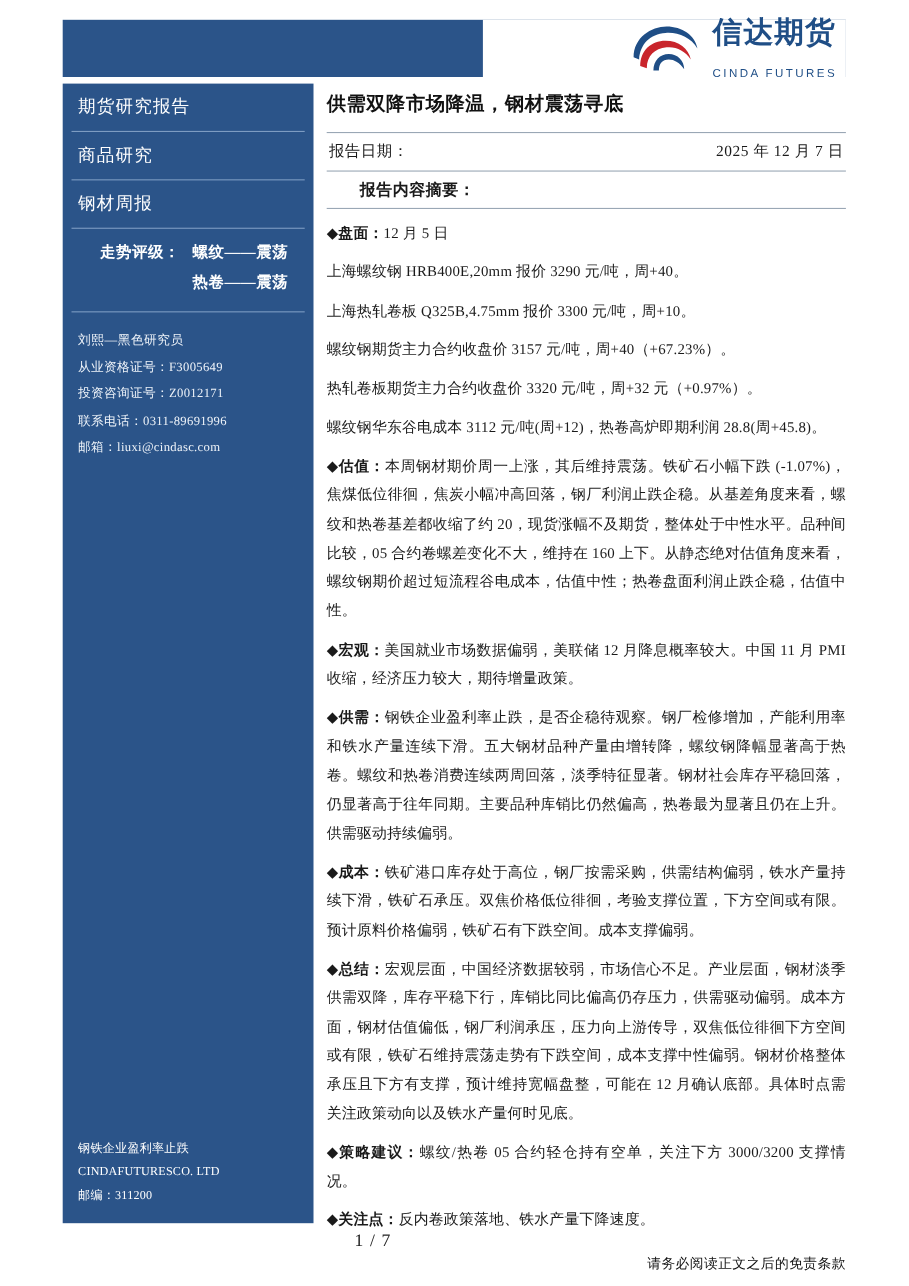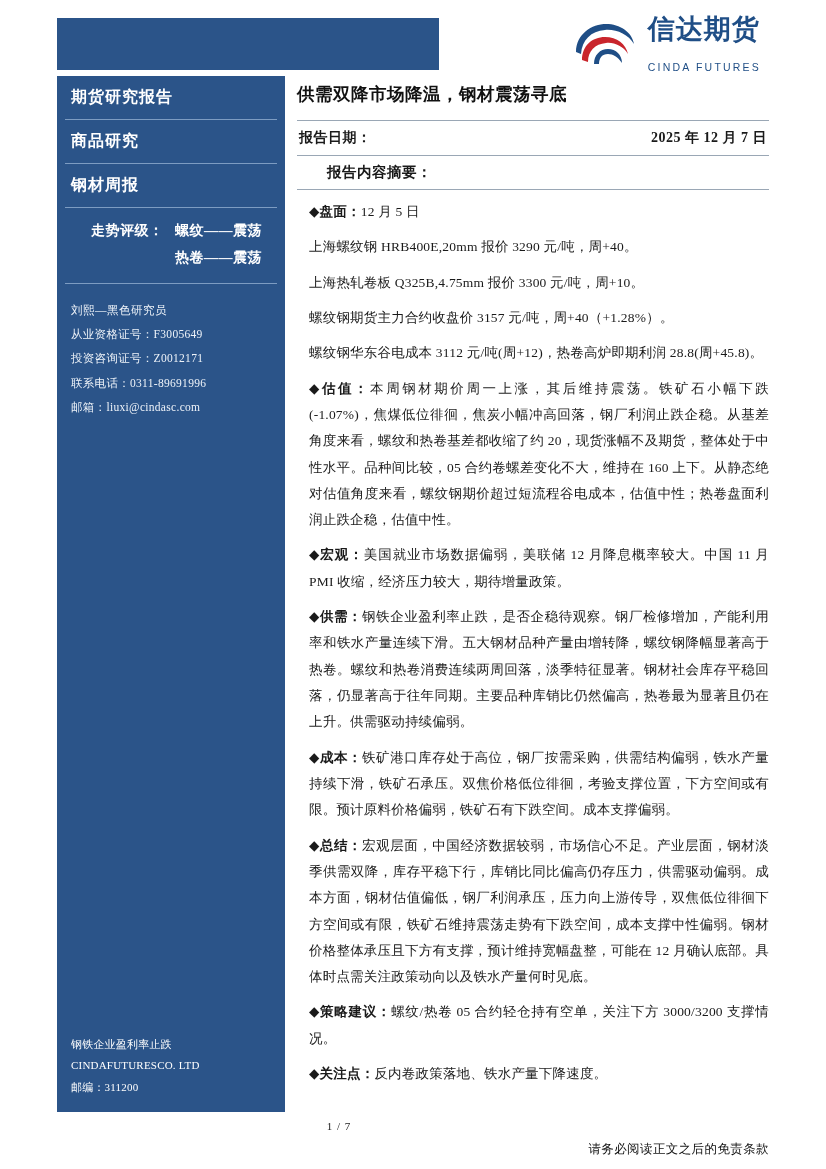--- a/index.html
+++ b/index.html
@@ -80,21 +80,21 @@
     height: 1036px;
     background: #2b5489;
     color: #ffffff;
     box-sizing: border-box;
   }
   .sb-item {
     position: relative;
     padding: 11px 14px 11px 14px;
     font-family: "Liberation Serif", serif;
     font-size: 16px;
-    font-weight: bold;
+    font-weight: normal;
     letter-spacing: 1px;
   }
   .sb-sep {
     height: 1px;
     background: #7d9cc2;
     margin: 0 8px;
   }
   .rating-block {
     padding: 10px 12px 12px 14px;
     font-size: 14px;
@@ -159,51 +159,50 @@
     background: #9aa7b5;
     margin: 0;
   }
   .date-row {
     display: flex;
     justify-content: space-between;
     align-items: baseline;
     font-size: 14px;
     padding: 8px 2px 8px 2px;
     letter-spacing: 0.5px;
-    font-weight: bold;
   }
   .summary-head {
     font-size: 14.5px;
     font-weight: bold;
     padding: 7px 2px 7px 2px;
     letter-spacing: 0.5px;
     margin-left: 28px;
   }
   .para {
     font-size: 13.5px;
     line-height: 1.95;
-    margin: 9px 0 0 12px;
+    margin: 9px 0 0 0;
     text-align: justify;
     letter-spacing: 0.2px;
   }
   .para .bullet {
     font-weight: bold;
   }
   .para .lead {
     font-weight: bold;
   }
 
   
   .page-num {
     position: absolute;
     left: 0;
     top: 1120px;
     width: 678px;
     text-align: center;
-    font-size: 11px;
+    font-size: 16px;
     color: #222;
     letter-spacing: 1px;
   }
   .disclaimer {
     position: absolute;
     right: 57px;
     top: 1141px;
     font-size: 12.5px;
     color: #111;
     letter-spacing: 0.4px;
@@ -279,21 +278,22 @@
       <span>2025 年 12 月 7 日</span>
     </div>
     <div class="rule"></div>
     <div class="summary-head">报告内容摘要：</div>
     <div class="rule"></div>
 
     <div>
       <p class="para"><span class="bullet">◆</span><span class="lead">盘面：</span><span>12 月 5 日</span></p>
       <p class="para"><span class="bullet"></span><span class="lead"></span><span>上海螺纹钢 HRB400E,20mm 报价 3290 元/吨，周+40。</span></p>
       <p class="para"><span class="bullet"></span><span class="lead"></span><span>上海热轧卷板 Q325B,4.75mm 报价 3300 元/吨，周+10。</span></p>
-      <p class="para"><span class="bullet"></span><span class="lead"></span><span>螺纹钢期货主力合约收盘价 3157 元/吨，周+40（+1.28%）。</span></p>
+      <p class="para"><span class="bullet"></span><span class="lead"></span><span>螺纹钢期货主力合约收盘价 3157 元/吨，周+40（+67.23%）。</span></p>
+      <p class="para"><span class="bullet"></span><span class="lead"></span><span>热轧卷板期货主力合约收盘价 3320 元/吨，周+32 元（+0.97%）。</span></p>
       <p class="para"><span class="bullet"></span><span class="lead"></span><span>螺纹钢华东谷电成本 3112 元/吨(周+12)，热卷高炉即期利润 28.8(周+45.8)。</span></p>
       <p class="para"><span class="bullet">◆</span><span class="lead">估值：</span><span>本周钢材期价周一上涨，其后维持震荡。铁矿石小幅下跌 (-1.07%)，焦煤低位徘徊，焦炭小幅冲高回落，钢厂利润止跌企稳。从基差角度来看，螺纹和热卷基差都收缩了约 20，现货涨幅不及期货，整体处于中性水平。品种间比较，05 合约卷螺差变化不大，维持在 160 上下。从静态绝对估值角度来看，螺纹钢期价超过短流程谷电成本，估值中性；热卷盘面利润止跌企稳，估值中性。</span></p>
       <p class="para"><span class="bullet">◆</span><span class="lead">宏观：</span><span>美国就业市场数据偏弱，美联储 12 月降息概率较大。中国 11 月 PMI 收缩，经济压力较大，期待增量政策。</span></p>
       <p class="para"><span class="bullet">◆</span><span class="lead">供需：</span><span>钢铁企业盈利率止跌，是否企稳待观察。钢厂检修增加，产能利用率和铁水产量连续下滑。五大钢材品种产量由增转降，螺纹钢降幅显著高于热卷。螺纹和热卷消费连续两周回落，淡季特征显著。钢材社会库存平稳回落，仍显著高于往年同期。主要品种库销比仍然偏高，热卷最为显著且仍在上升。供需驱动持续偏弱。</span></p>
       <p class="para"><span class="bullet">◆</span><span class="lead">成本：</span><span>铁矿港口库存处于高位，钢厂按需采购，供需结构偏弱，铁水产量持续下滑，铁矿石承压。双焦价格低位徘徊，考验支撑位置，下方空间或有限。预计原料价格偏弱，铁矿石有下跌空间。成本支撑偏弱。</span></p>
       <p class="para"><span class="bullet">◆</span><span class="lead">总结：</span><span>宏观层面，中国经济数据较弱，市场信心不足。产业层面，钢材淡季供需双降，库存平稳下行，库销比同比偏高仍存压力，供需驱动偏弱。成本方面，钢材估值偏低，钢厂利润承压，压力向上游传导，双焦低位徘徊下方空间或有限，铁矿石维持震荡走势有下跌空间，成本支撑中性偏弱。钢材价格整体承压且下方有支撑，预计维持宽幅盘整，可能在 12 月确认底部。具体时点需关注政策动向以及铁水产量何时见底。</span></p>
       <p class="para"><span class="bullet">◆</span><span class="lead">策略建议：</span><span>螺纹/热卷 05 合约轻仓持有空单，关注下方 3000/3200 支撑情况。</span></p>
       <p class="para"><span class="bullet">◆</span><span class="lead">关注点：</span><span>反内卷政策落地、铁水产量下降速度。</span></p>
     </div>
   </div>

